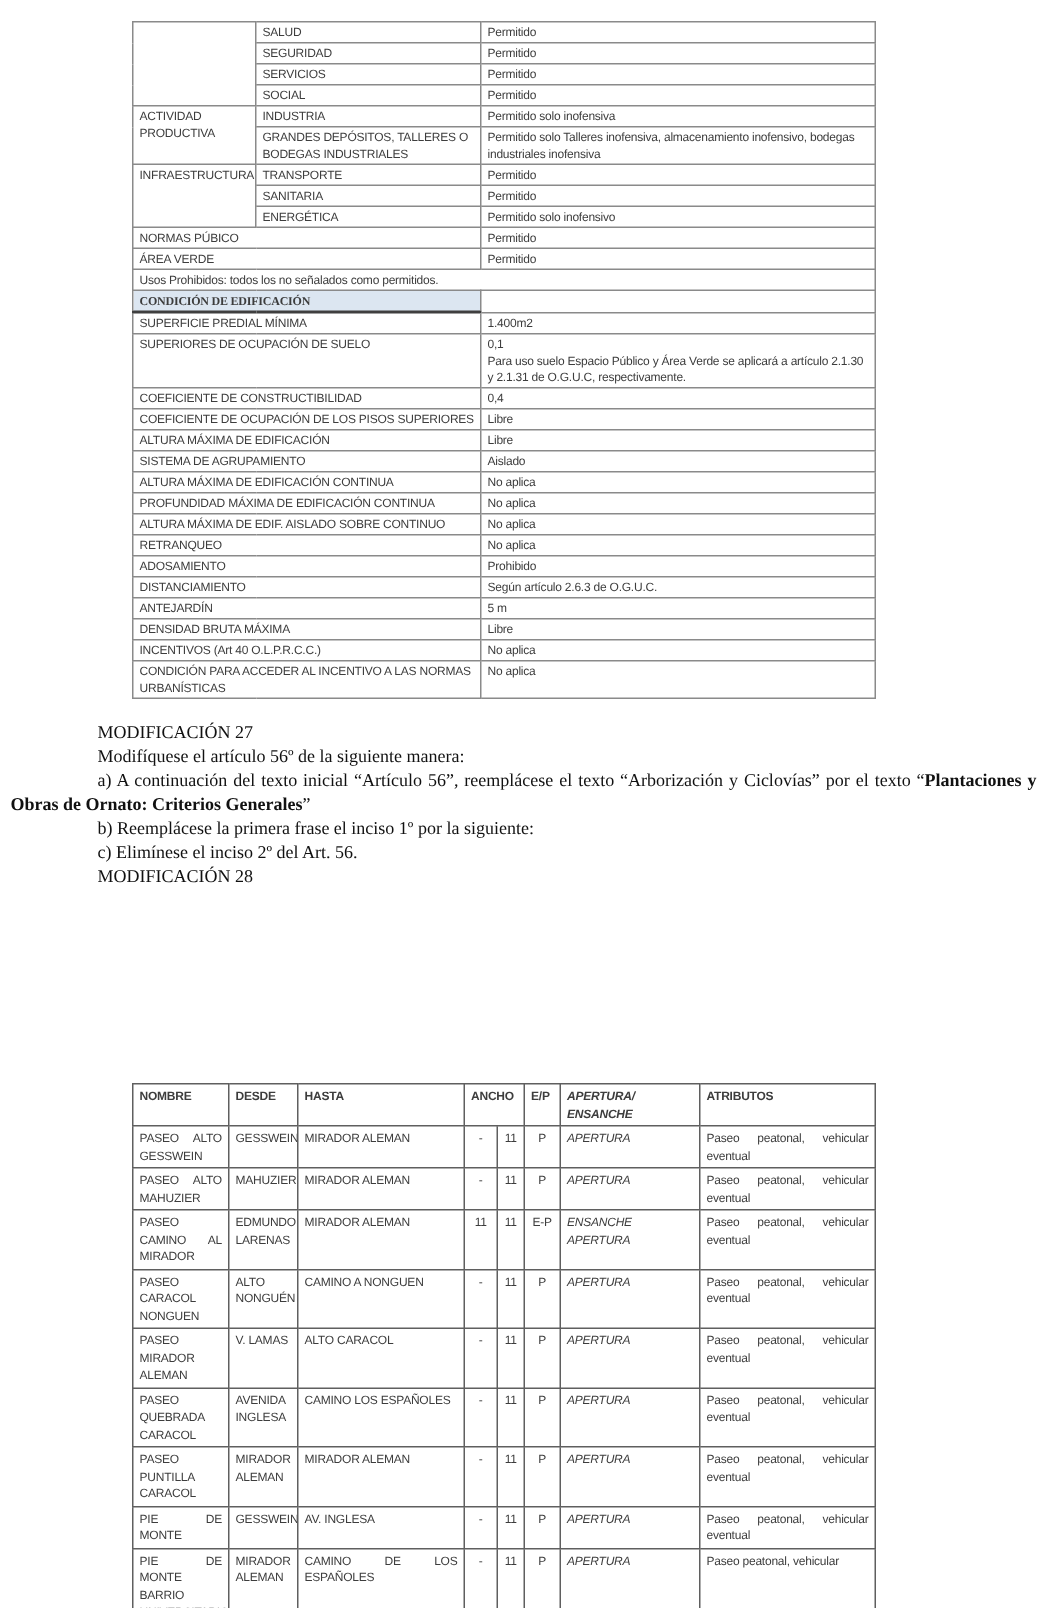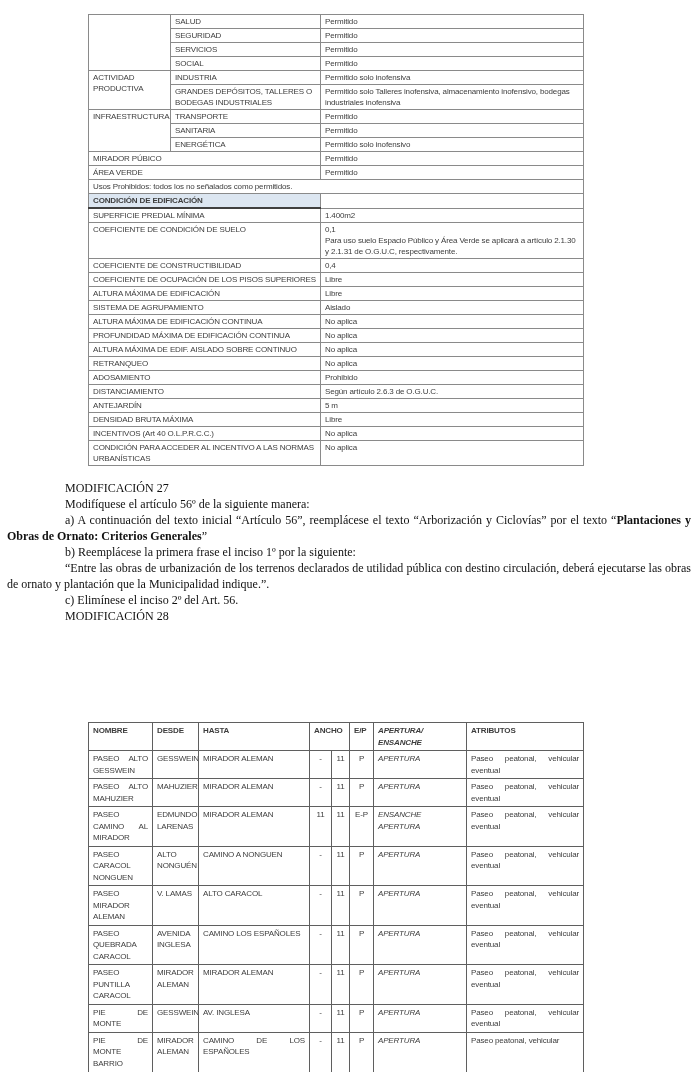--- a/index.html
+++ b/index.html
@@ -19,21 +19,21 @@
     position:absolute;top:14px;left:88px;width:495px;
     border-collapse:collapse;table-layout:fixed;
   }
   #zoning-table td{
     border:1px solid var(--border1);
     font-size:8px;line-height:11px;letter-spacing:-0.15px;
     color:var(--tabletext);
     padding:1px 4px;vertical-align:top;overflow:hidden;
   }
   #zoning-table td.nowrap{white-space:nowrap;}
-  #zoning-table td.b{font-weight:bold;}
+  #zoning-table td.b{font-weight:bold;font-family:Liberation Serif, serif;}
   #zoning-table td.shade{background:var(--shade);border-bottom:2px solid #3f3f3f;}
   #zoning-table td.pre{white-space:pre-line;margin-left:48px;}
   
   #modifications{
     position:absolute;top:480px;left:7px;width:684px;
     font-family:"Liberation Serif",serif;font-size:12px;line-height:16px;
     color:var(--bodytext);text-align:justify;
   }
   #modifications p{margin:0;text-indent:58px;}
   #modifications p.gap{margin-top:0;}
@@ -97,40 +97,40 @@
       </tr>
       <tr>
         <td class="nowrap">SANITARIA</td>
         <td class="">Permitido</td>
       </tr>
       <tr>
         <td class="nowrap">ENERGÉTICA</td>
         <td class="">Permitido solo inofensivo</td>
       </tr>
       <tr>
-        <td colspan="2" class="nowrap">MIRADOR PÚBICO</td>
+        <td colspan="2" class="nowrap">NORMAS PÚBICO</td>
         <td class="">Permitido</td>
       </tr>
       <tr>
         <td colspan="2" class="nowrap">ÁREA VERDE</td>
         <td class="">Permitido</td>
       </tr>
       <tr>
         <td colspan="3" class="nowrap">Usos Prohibidos: todos los no señalados como permitidos.</td>
       </tr>
       <tr>
         <td colspan="2" class="b shade nowrap">CONDICIÓN DE EDIFICACIÓN</td>
         <td class=""></td>
       </tr>
       <tr>
         <td colspan="2" class="nowrap">SUPERFICIE PREDIAL MÍNIMA</td>
         <td class="">1.400m2</td>
       </tr>
       <tr>
-        <td colspan="2" class="nowrap">COEFICIENTE DE CONDICIÓN DE SUELO</td>
+        <td colspan="2" class="nowrap">SUPERIORES DE OCUPACIÓN DE SUELO</td>
         <td class="pre ">0,1
 Para uso suelo Espacio Público y Área Verde se aplicará a artículo 2.1.30 y 2.1.31 de O.G.U.C, respectivamente.</td>
       </tr>
       <tr>
         <td colspan="2" class="nowrap">COEFICIENTE DE CONSTRUCTIBILIDAD</td>
         <td class="">0,4</td>
       </tr>
       <tr>
         <td colspan="2" class="nowrap">COEFICIENTE DE OCUPACIÓN DE LOS PISOS SUPERIORES</td>
         <td class="">Libre</td>
@@ -184,21 +184,20 @@
         <td class="">No aplica</td>
       </tr>
     </tbody>
 </table>
 
 <div id="modifications">
     <p><span>MODIFICACIÓN 27</span></p>
     <p><span>Modifíquese el artículo 56º de la siguiente manera:</span></p>
     <p class="gap"><span>a) A continuación del texto inicial “Artículo 56”, reemplácese el texto “Arborización y Ciclovías” por el texto “</span><span class="b">Plantaciones y Obras de Ornato: Criterios Generales</span><span>”</span></p>
     <p><span>b) Reemplácese la primera frase el inciso 1º por la siguiente:</span></p>
-    <p class="gap"><span>“Entre las obras de urbanización de los terrenos declarados de utilidad pública con destino circulación, deberá ejecutarse las obras de ornato y plantación que la Municipalidad indique.”.</span></p>
     <p><span>c) Elimínese el inciso 2º del Art. 56.</span></p>
     <p class="gap"><span>MODIFICACIÓN 28</span></p>
   </div>
 
 <table id="vias-table">
   <colgroup>
     <col style="width:64px">
       <col style="width:46px">
       <col style="width:111px">
     <col style="width:22px">

